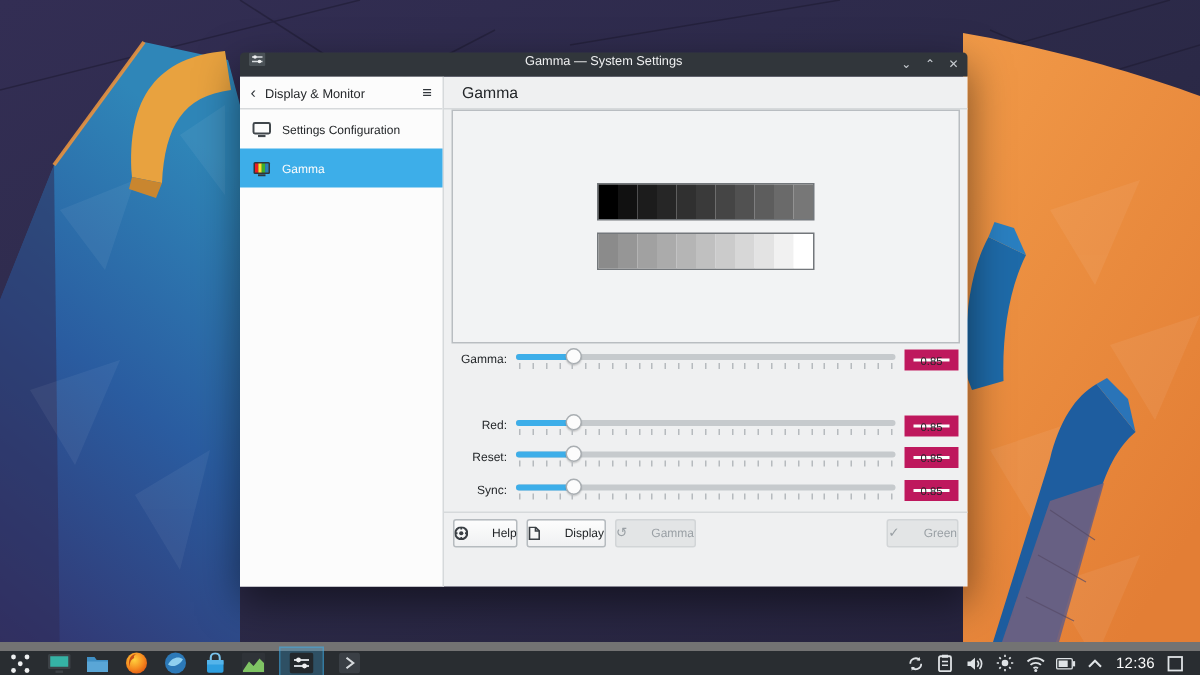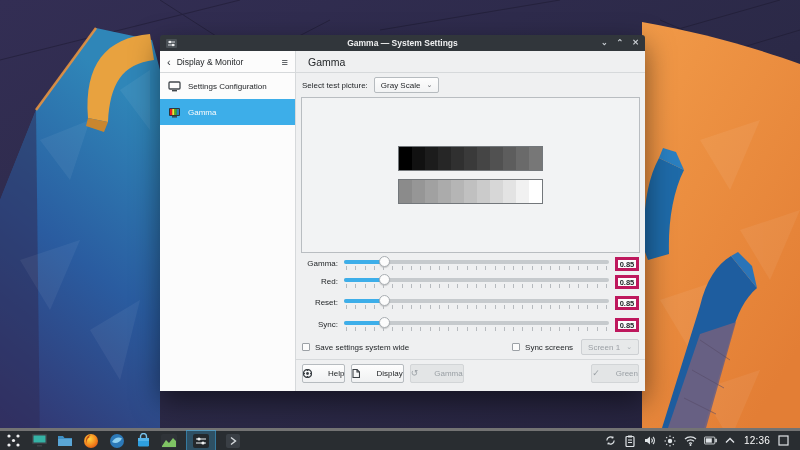--- a/index.html
+++ b/index.html
@@ -6,36 +6,36 @@
   html,body { width:800px; height:450px; overflow:hidden; }
   body { font-family:"Liberation Sans", sans-serif; position:relative; background:#2b2947; }
 
   
   .desktop { position:absolute; inset:0; }
   .wallpaper { position:absolute; inset:0; }
 
   
   .taskbar { position:absolute; left:0; bottom:0; width:800px; height:22px;
     background:#292d31; display:flex; align-items:center; padding:0 4px; z-index:50;
-    border-top:3px solid #737373; }
+    border-top:6px solid #737373; }
   .tb-left { display:flex; align-items:center; gap:8px; }
   .tb-icon { width:18px; height:18px; display:flex; align-items:center; justify-content:center; }
   .tb-task { width:30px; height:22px; display:flex; align-items:center; justify-content:center;
     background:rgba(61,174,233,0.28); border:1px solid rgba(61,174,233,0.45); }
   .tb-spacer { flex:1; }
   .tb-right { display:flex; align-items:center; gap:7px; padding-right:6px; }
   .tray-icon { width:13px; height:13px; display:flex; align-items:center; justify-content:center; }
   .clock { color:#fcfcfc; font-size:10px; letter-spacing:.2px; }
 
   
   .window { position:absolute; left:160px; top:35px; width:485px; height:356px;
     box-shadow:0 10px 28px rgba(0,0,0,.5); border-radius:3px 3px 0 0; z-index:10;
     display:flex; flex-direction:column; }
   .titlebar { height:16px; background:#31363b; border-radius:3px 3px 0 0;
-    display:flex; align-items:center; padding:0 6px; position:relative;font-weight:bold; }
+    display:flex; padding:0 6px; position:relative; }
   .tb-appicon { width:11px; height:9px; }
   .title-text { position:absolute; left:0; right:0; text-align:center; color:#eff0f1;
     font-size:8.5px; pointer-events:none; }
   .win-controls { margin-left:auto; display:flex; gap:9px; color:#c8cdd2; font-size:8px; z-index:2; }
   .win-controls span { cursor:default; line-height:16px; }
 
   .win-body { flex:1; display:flex; background:#eff0f1; min-height:0; }
 
   
   .sidebar { width:136px; background:#fcfcfc; border-right:1px solid #d6d9db;
@@ -77,24 +77,24 @@
     padding-top:2px; margin-right:6px; }
   .slider { flex:1; position:relative; height:16px; margin-right:6px; }
   .track { position:absolute; left:0; right:0; top:3px; height:4px; background:#c6cacd;
     border-radius:2px; }
   .fill { position:absolute; left:0; top:3px; height:4px; background:#3daee9; border-radius:2px; }
   .handle { position:absolute; top:-1px; width:11px; height:11px; border-radius:50%;
     background:#fcfcfc; border:1px solid #a9aeb2; box-shadow:0 1px 1px rgba(0,0,0,.15); }
   .ticks { position:absolute; left:2px; right:2px; top:9px; height:4px; display:flex;
     justify-content:space-between; }
   .ticks i { width:1px; height:4px; background:#b6babe; }
-  .valbox { width:24px; height:14px; background:#fcfcfc; border:3px solid #be185d;
+  .valbox { width:36px; height:14px; background:#fcfcfc; border:6px solid #be185d;
     font-size:7.5px; color:#232629; display:flex; align-items:center; justify-content:center;
-    margin-top:0;font-weight:bold; }
-  .mb12{margin-bottom:2px}.mb5{margin-bottom:5px}.mb6{margin-bottom:6px}
+    margin-top:0; }
+  .mb12{margin-bottom:28px}.mb5{margin-bottom:5px}.mb6{margin-bottom:6px}
 
   .check-row { display:flex; align-items:center; height:14px; margin-top:6px; padding:0 6px;
     font-size:8px; color:#232629; }
   .checkbox { width:8px; height:8px; background:#fcfcfc; border:1px solid #9ca1a6;
     border-radius:1px; margin-right:5px; }
   .cr-spacer { flex:1; }
   .sync-wrap { display:flex; align-items:center; margin-right:8px; }
   .sep { height:1px; background:#d6d9db; margin:5px 0 0 0; }
 
   .btn-row { display:flex; align-items:center; gap:6px; padding:4px 6px; }
@@ -220,27 +220,20 @@
           </svg>
           <span>Gamma</span>
         </div>
       </div>
 
       <div class="content">
         <div class="ct-header">
           <span class="ct-title">Gamma</span>
         </div>
 
-        <div class="toolbar">
-          <span class="tb-label">Select test picture:</span>
-          <div class="combo">
-            <span>Gray Scale</span>
-            <span class="chev">⌄</span>
-          </div>
-        </div>
 
         <div class="testbox">
           <div class="bars">
             <div class="graybar">
                 <div style="background: rgb(0, 0, 0);"></div>
                 <div style="background: rgb(17, 17, 17);"></div>
                 <div style="background: rgb(28, 28, 28);"></div>
                 <div style="background: rgb(38, 38, 38);"></div>
                 <div style="background: rgb(48, 48, 48);"></div>
                 <div style="background: rgb(58, 58, 58);"></div>
@@ -422,33 +415,20 @@
                   <i></i>
                   <i></i>
                   <i></i>
                   <i></i>
                 </div>
             </div>
             <div class="valbox">0.85</div>
           </div>
         </div>
 
-        <div class="check-row">
-          <span class="checkbox"></span>
-          <span>Save settings system wide</span>
-          <span class="cr-spacer"></span>
-          <span class="sync-wrap">
-            <span class="checkbox"></span>
-            <span>Sync screens</span>
-          </span>
-          <div class="combo disabled">
-            <span>Screen 1</span>
-            <span class="chev">⌄</span>
-          </div>
-        </div>
 
         <div class="sep"></div>
 
         <div class="btn-row">
           <div class="btn">
             <svg class="bi" width="9" height="9" viewBox="0 0 9 9">
               <circle cx="4.5" cy="4.5" r="4" fill="none" stroke="#3b4045" stroke-width="1.4"></circle>
               <circle cx="4.5" cy="4.5" r="1.4" fill="#3b4045"></circle>
               <path d="M4.5,0.5 V2 M4.5,7 V8.5 M0.5,4.5 H2 M7,4.5 H8.5" stroke="#3b4045" stroke-width="1.2"></path>
             </svg>

